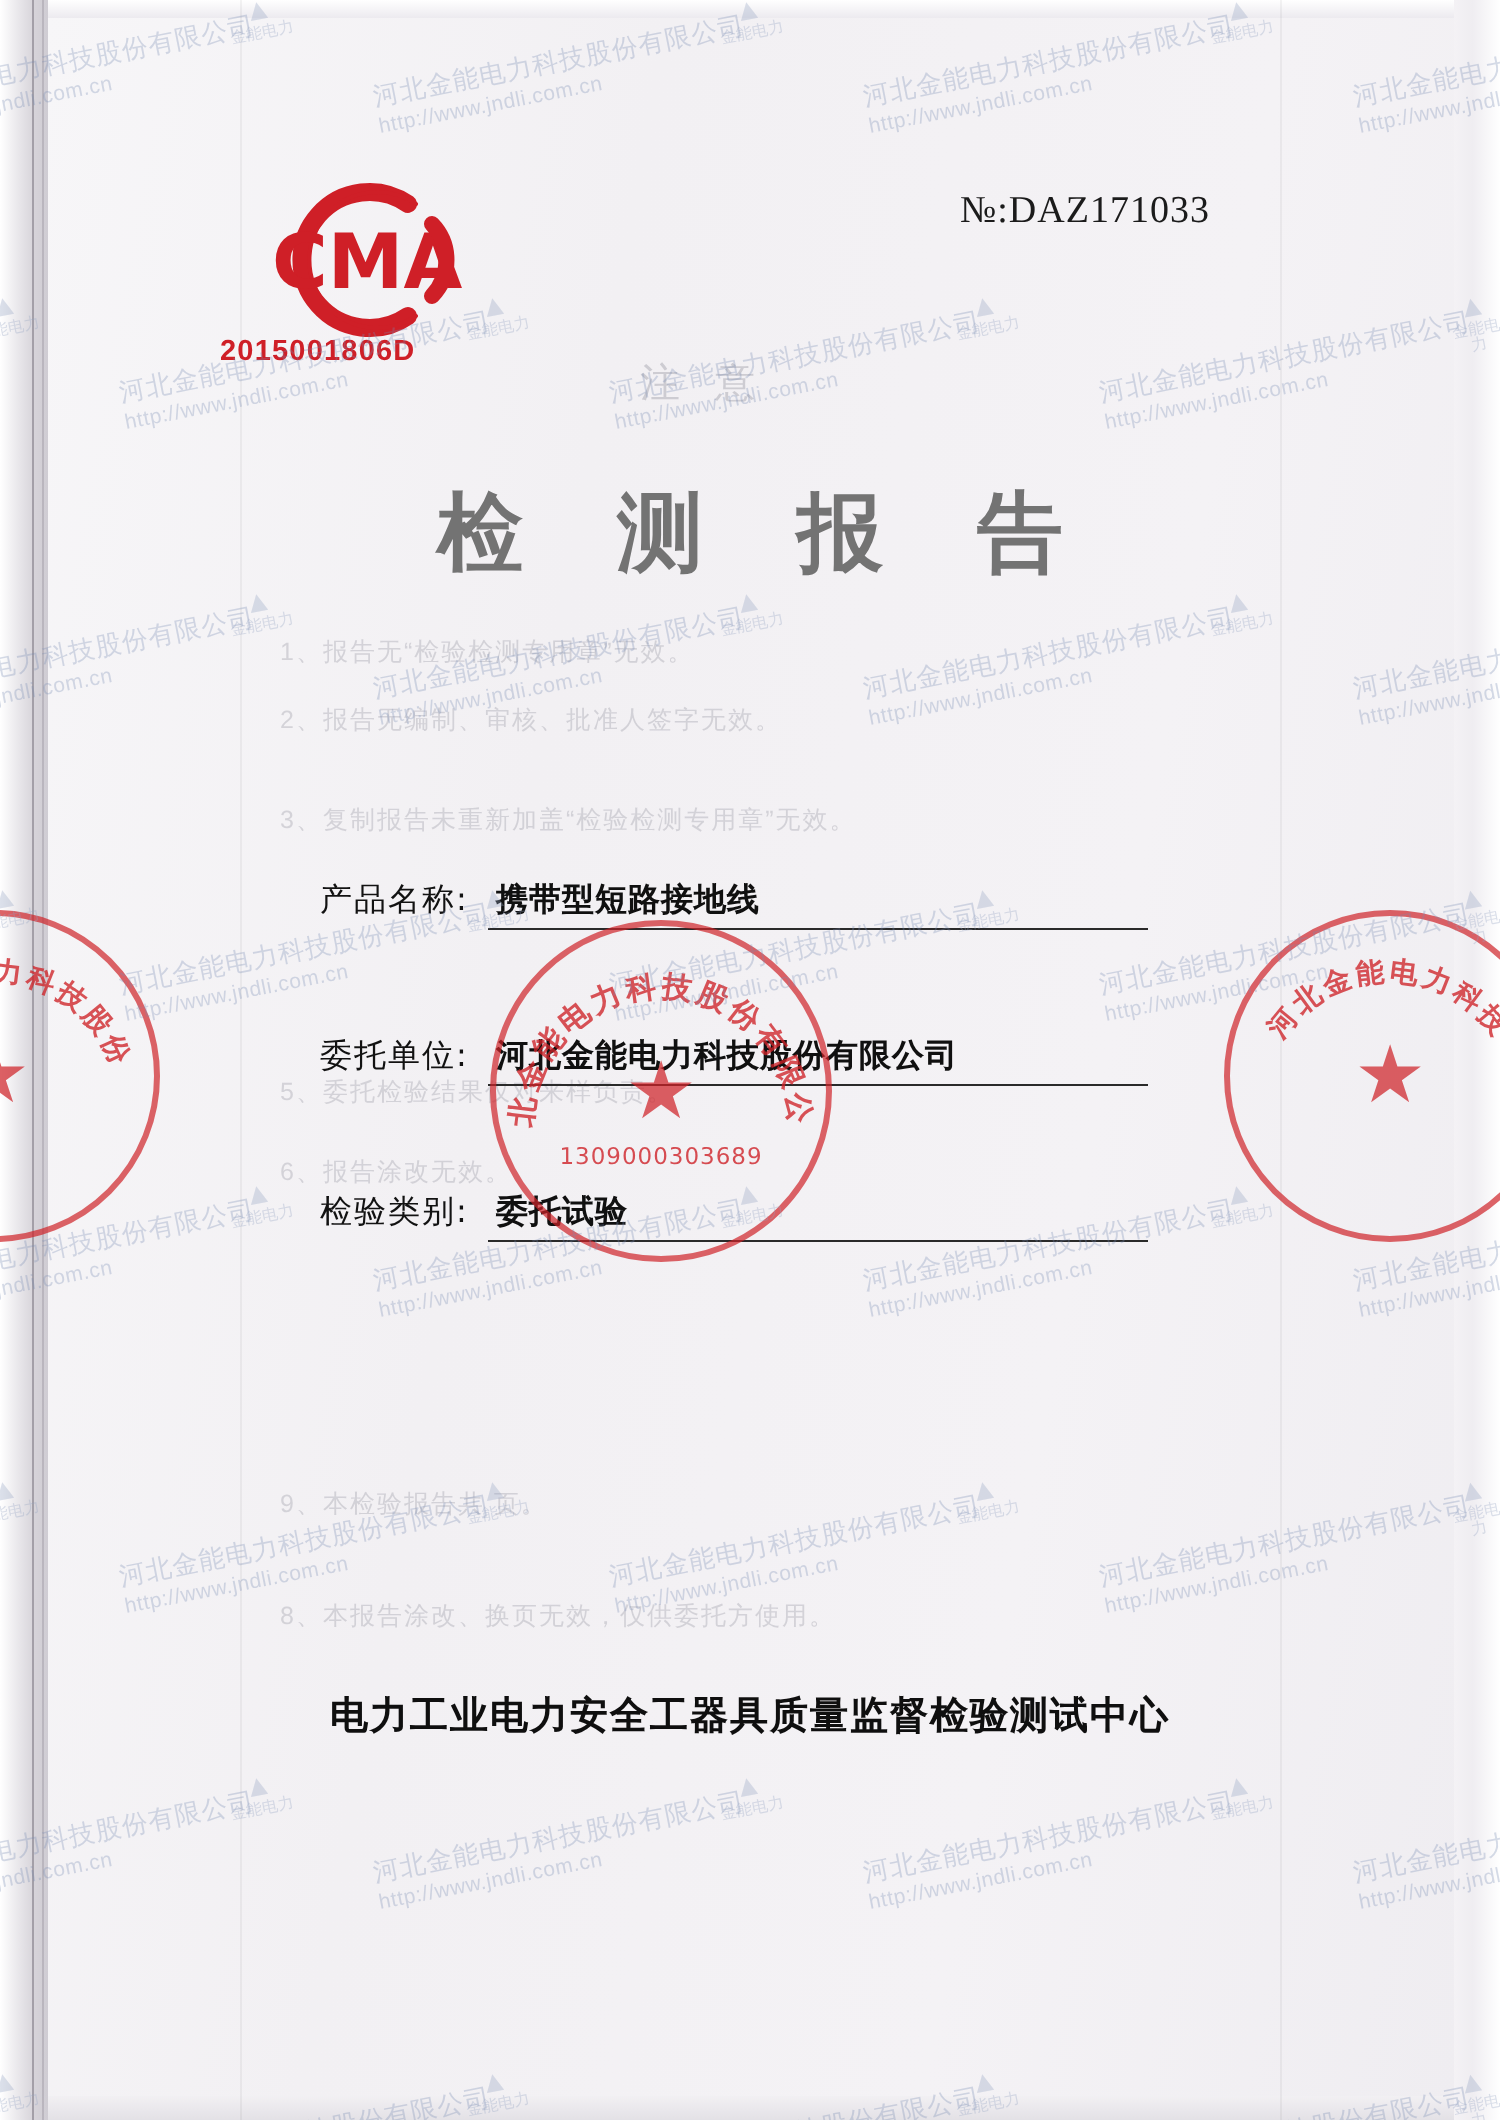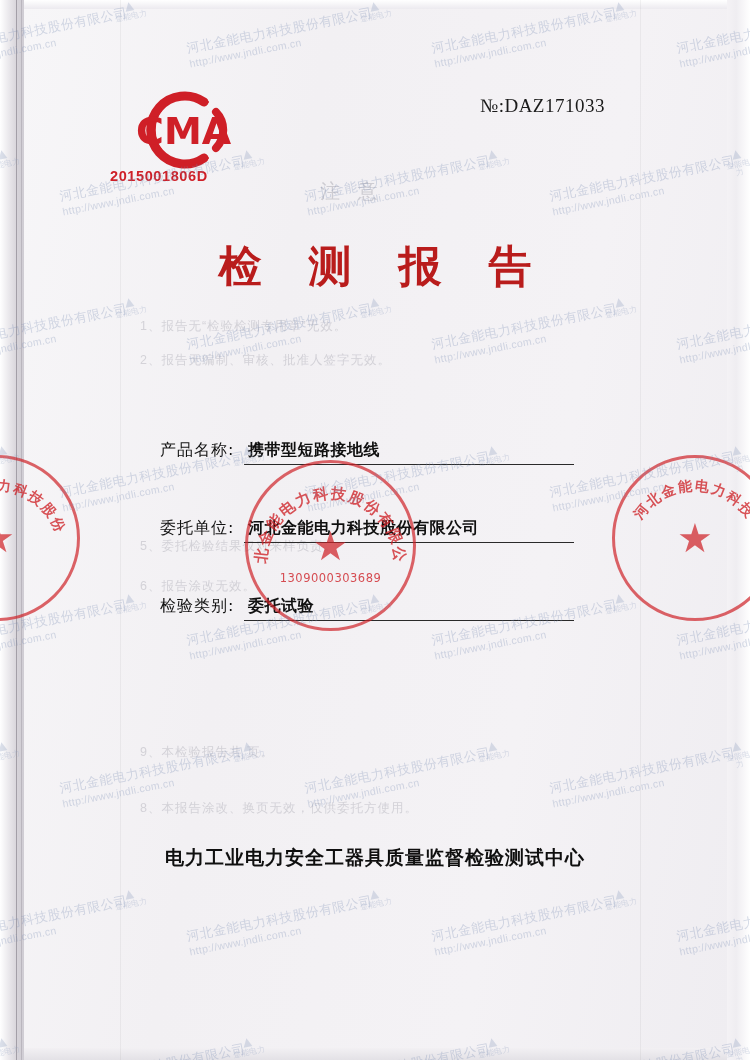--- a/index.html
+++ b/index.html
@@ -171,21 +171,21 @@
   .main-title {
     position: absolute;
     left: 0;
     top: 238px;
     width: 750px;
     text-align: center;
     font-family: "DejaVu Sans", sans-serif;
     font-weight: bold;
     font-size: 43px;
     letter-spacing: 16px;
-    color: #b91c1c;
+    color: #737373;
     text-indent: 16px;
   }
 
   
   .fields {
     position: absolute;
     left: 160px;
     top: 440px;
     width: 420px;
   }
@@ -315,20 +315,21 @@
   <div class="right-edge"></div>
   <div class="binding"></div>
   <div class="binding-line"></div>
   <div class="binding-line2"></div>
   <div class="vfold" style="left:120px"></div>
   <div class="vfold" style="left:640px"></div>
 
   <div class="bleed-title" style="left:320px; top:178px;">注 意</div>
   <div class="bleed" style="left:140px; top:318px;">1、报告无“检验检测专用章”无效。</div>
   <div class="bleed" style="left:140px; top:352px;">2、报告无编制、审核、批准人签字无效。</div>
+  <div class="bleed" style="left:140px; top:402px;">3、复制报告未重新加盖“检验检测专用章”无效。</div>
   <div class="bleed" style="left:140px; top:497px;margin-top:41px;">5、委托检验结果仅对来样负责。</div>
   <div class="bleed" style="left:140px; top:578px;">6、报告涂改无效。</div>
   <div class="bleed" style="left:140px; top:744px;">9、本检验报告共  页。</div>
   <div class="bleed" style="left:140px; top:800px;">8、本报告涂改、换页无效，仅供委托方使用。</div>
 
   <div class="cma-wrap">
     <svg width="180" height="80" viewBox="0 0 180 80">
 
       <path d="M96,12 A34,34 0 1 0 96,68" fill="none" stroke="#cf1f27" stroke-width="9" stroke-linecap="round"></path>
       <path d="M96,12 A34,34 0 1 0 96,68" fill="none" stroke="#cf1f27" stroke-width="2" stroke-linecap="round" transform="translate(4,0)"></path>

